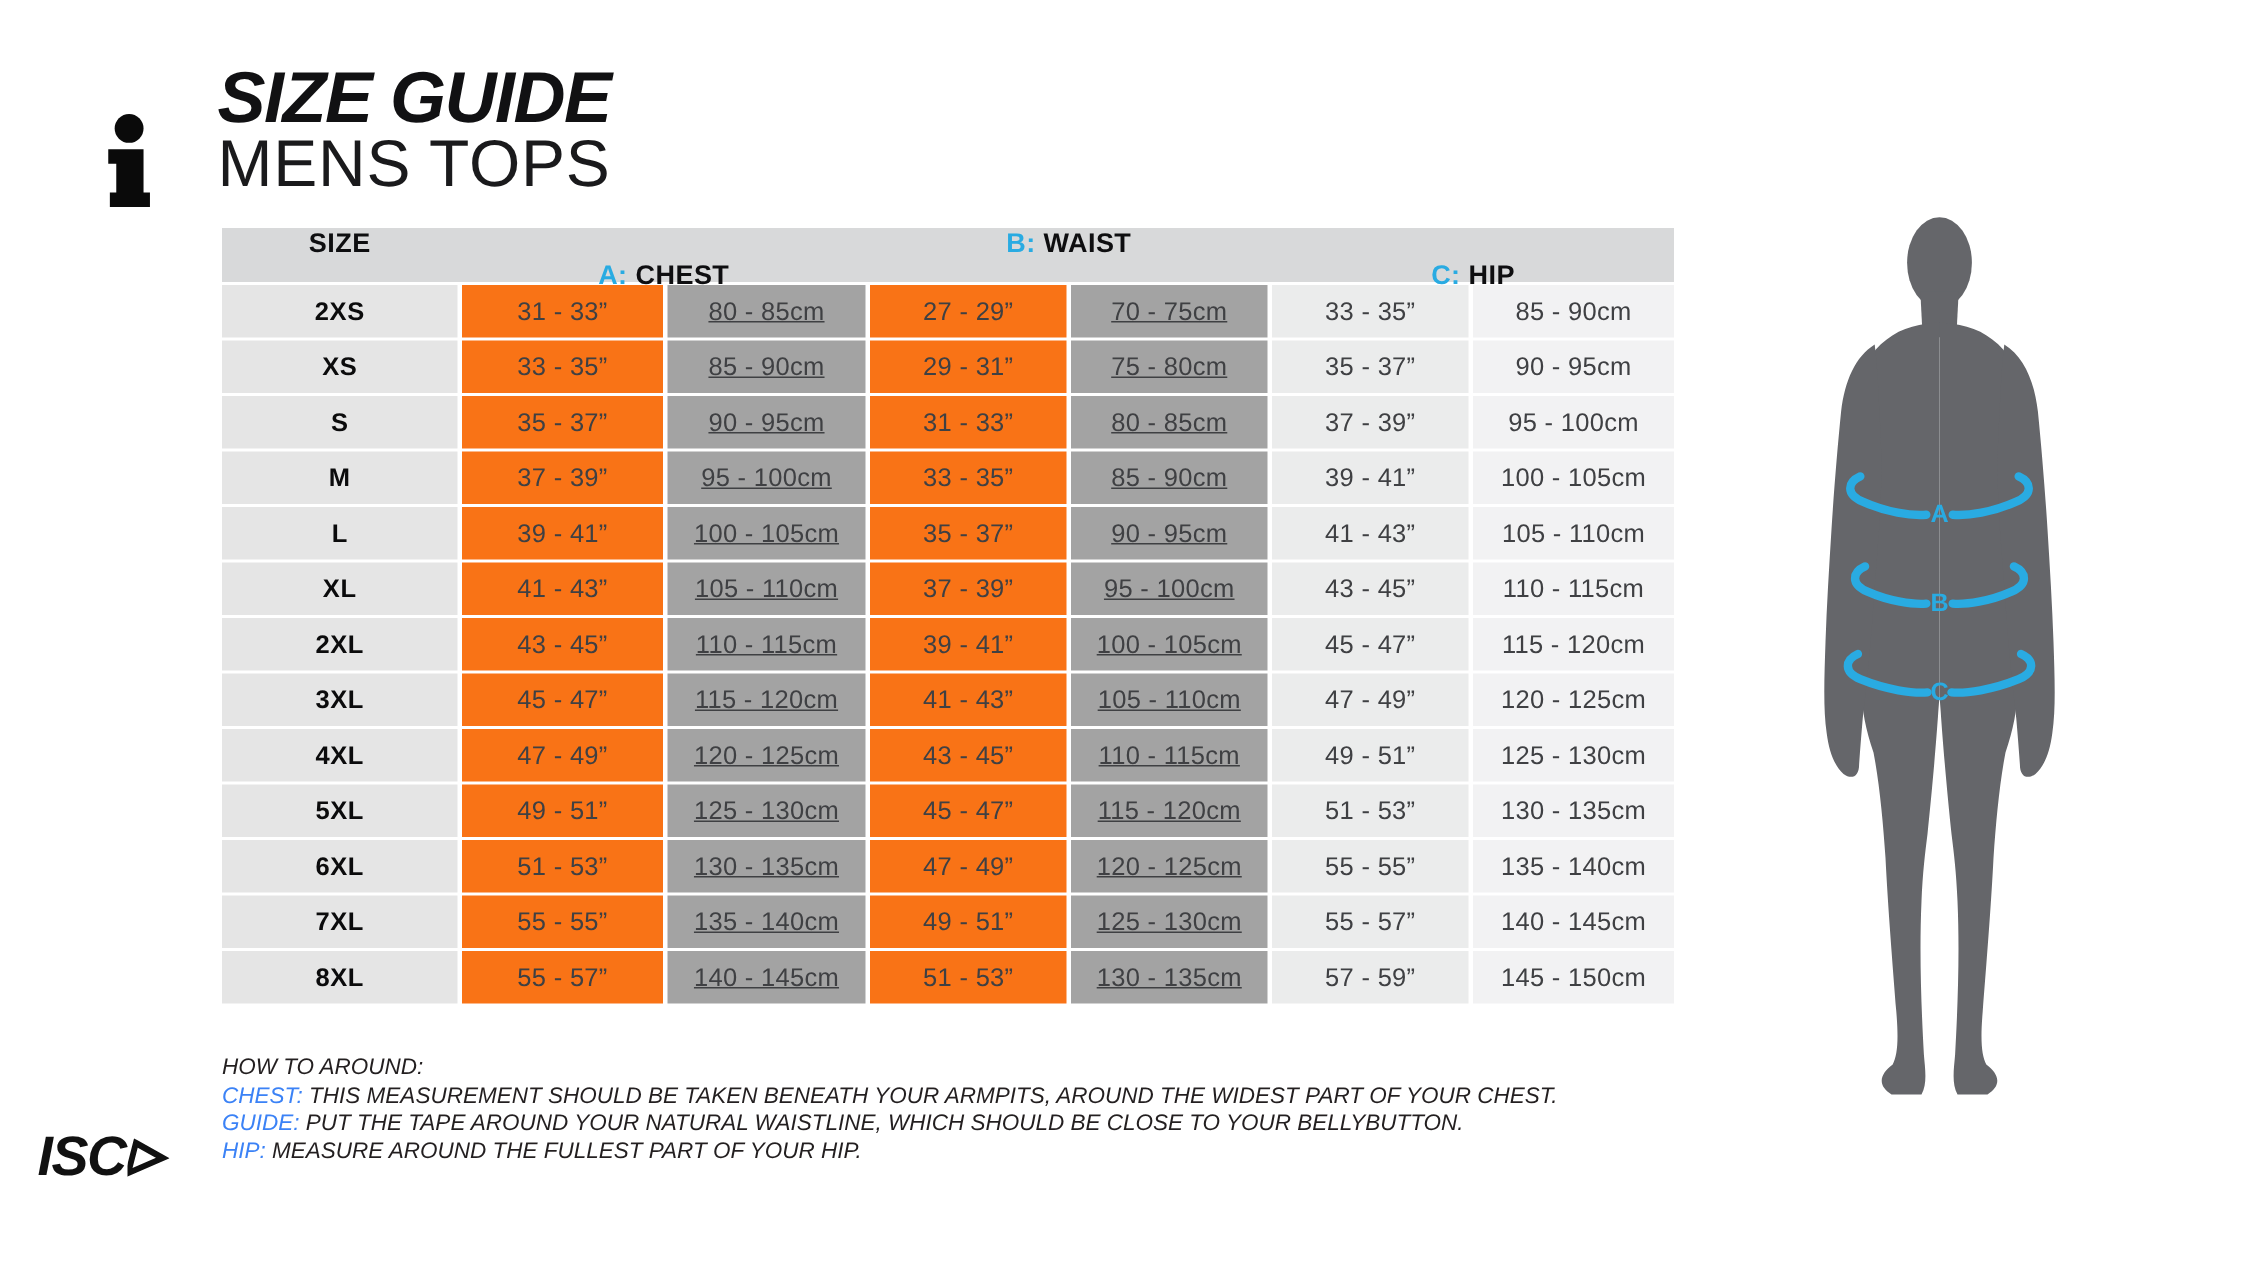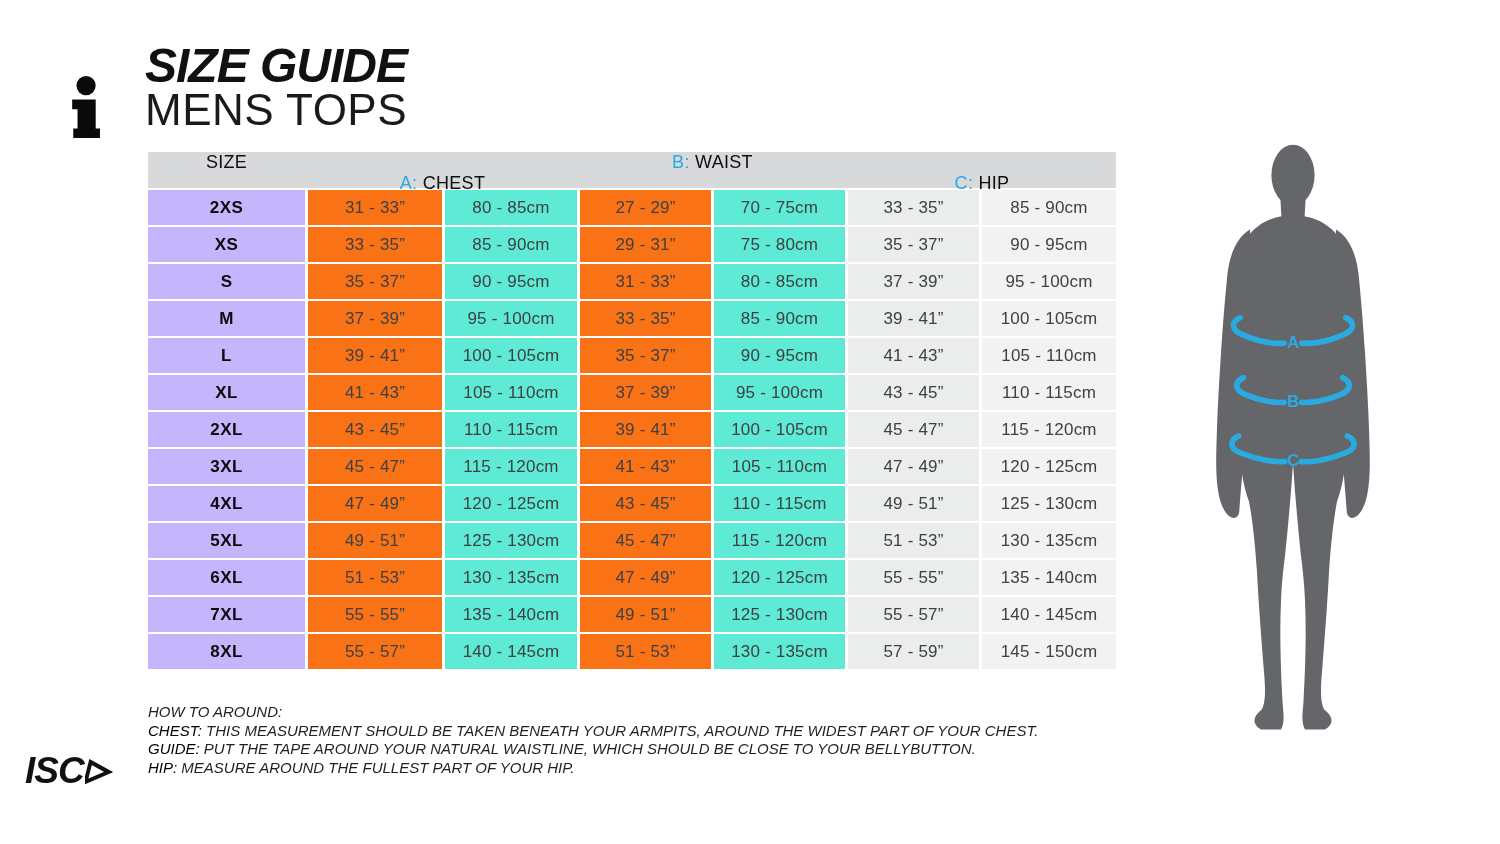--- a/index.html
+++ b/index.html
@@ -29,45 +29,45 @@
     display:grid;
     grid-template-columns:157px 134px 132px 131px 131px 131px 134px;
     gap:2px 3px;
   }
   .thead {
     grid-column:1/-1; height:36px; background:#d8d9da;
     display:grid;
     grid-template-columns:157px 134px 132px 131px 131px 131px 134px;
     column-gap:3px; align-items:center;
   }
-  .th { text-align:center; font-weight:400; font-size:18px; color:#0e0e10; letter-spacing:0.3px; }
+  .th { text-align:center; font-weight:700; font-size:18px; color:#0e0e10; letter-spacing:0.3px; }
   .th .letter { color:#29ABE2; }
   .th-size  { grid-column:1; }
   .th-chest { grid-column:2/4; }
   .th-waist { grid-column:4/6; }
   .th-hip   { grid-column:6/8; }
 
   .cell {
     height:35px; display:flex; align-items:center; justify-content:center;
     font-size:17px; color:#3f4043; letter-spacing:0.2px;
   }
-  .c-size { background:#c4b5fd; font-weight:700; font-size:17px; color:#0b0b0c; letter-spacing:0.4px; }
+  .c-size { background:#e5e5e5; font-weight:700; font-size:17px; color:#0b0b0c; letter-spacing:0.4px; }
   .c2, .c4 { background:#f97316; }
-  .c3, .c5 { background:#5eead4; }
+  .c3, .c5 { background:#a3a3a3;text-decoration:underline; }
   .c6 { background:#ebeceC; }
   .c7 { background:#f2f2f3; }
 
   
   .notes {
     position:absolute; left:148px; top:703px;
     font-style:italic; color:#231f20;
   }
   .notes-bold { font-weight:800; font-size:16px; line-height:21px; letter-spacing:0.1px; }
   .notes-line { font-size:15px; line-height:18.5px; }
-  .notes-label { color:#000000; }
+  .notes-label { color:#3b82f6; }
 
   
   .logo {
     position:absolute; left:25px; top:750px;
     display:flex; align-items:center;
   }
   .logo-text {
     font-size:37px; font-weight:900; font-style:italic;
     letter-spacing:-1px; color:#111;
   }

